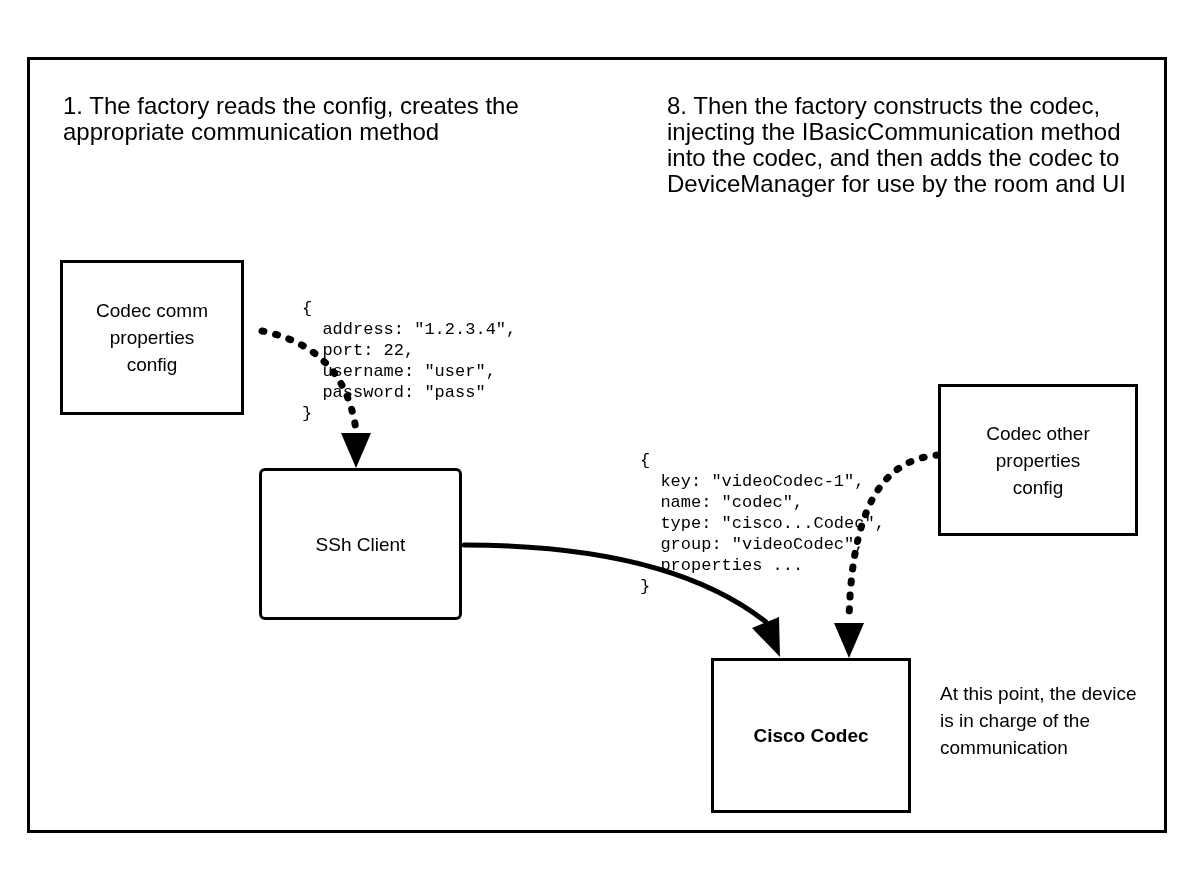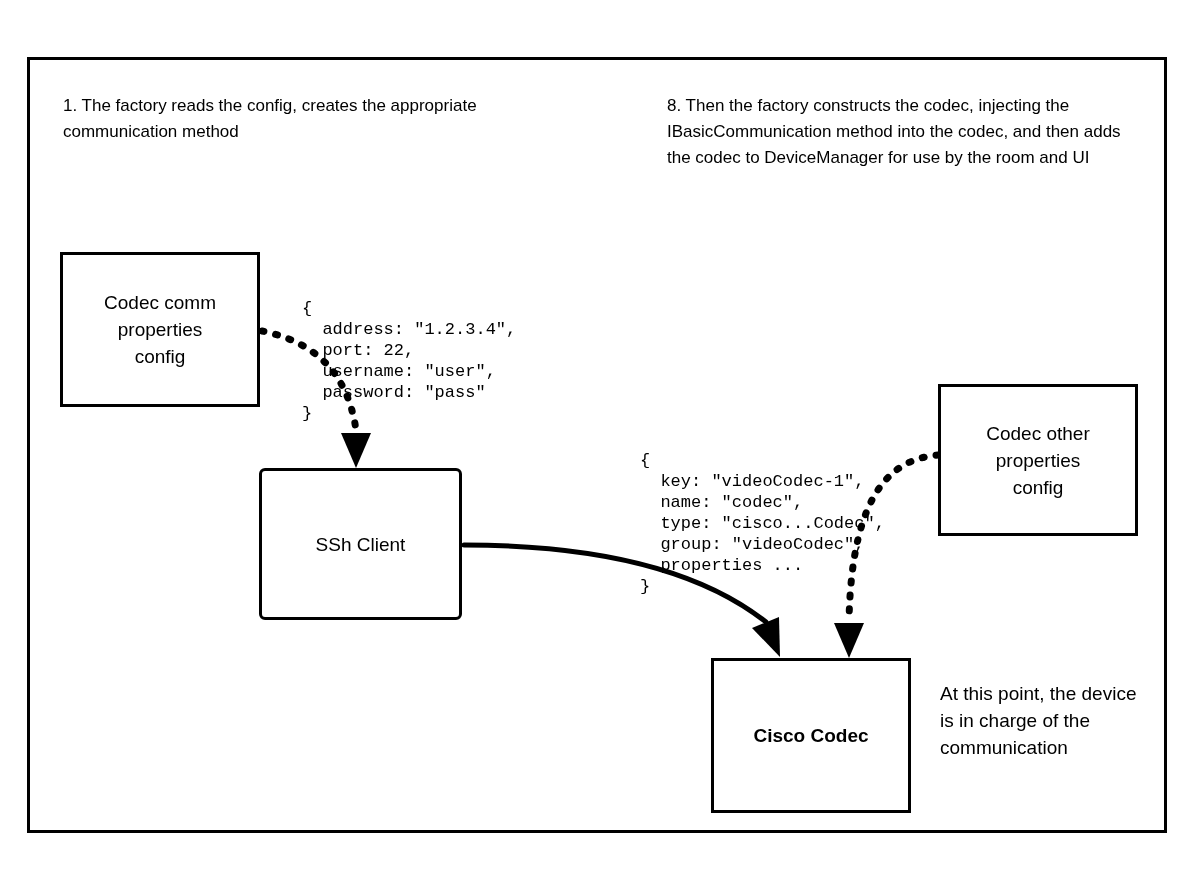--- a/index.html
+++ b/index.html
@@ -20,21 +20,21 @@
     position: absolute;
     left: 27px;
     top: 57px;
     width: 1140px;
     height: 776px;
     border: 3px solid #000000;
     box-sizing: border-box;
   }
   .note {
     position: absolute;
-    font-size: 17px;
+    font-size: 24px;
     line-height: 26px;
     color: #000000;
     white-space: pre-wrap;
   }
   #note-1 { left: 63px; top: 93px; width: 480px; }
   #note-2 { left: 667px; top: 93px; width: 460px; }
   #note-3 { left: 940px; top: 680px; width: 200px; font-size: 19px; line-height: 27px; }
 
   .box {
     position: absolute;
@@ -43,21 +43,21 @@
     background: #ffffff;
     display: flex;
     align-items: center;
     justify-content: center;
     text-align: center;
     font-size: 19px;
     line-height: 27px;
     color: #000000;
     white-space: pre-line;
   }
-  #box-comm-config { left: 60px; top: 252px; width: 200px; height: 155px; }
+  #box-comm-config { left: 60px; top: 260px; width: 184px; height: 155px; }
   #box-ssh-client  { left: 259px; top: 468px; width: 203px; height: 152px; border-radius: 6px; }
   #box-other-config{ left: 938px; top: 384px; width: 200px; height: 152px; }
   #box-cisco-codec { left: 711px; top: 658px; width: 200px; height: 155px; font-weight: bold; }
 
   .code {
     position: absolute;
     font-family: "Liberation Mono", monospace;
     font-size: 17px;
     line-height: 21px;
     color: #000000;

